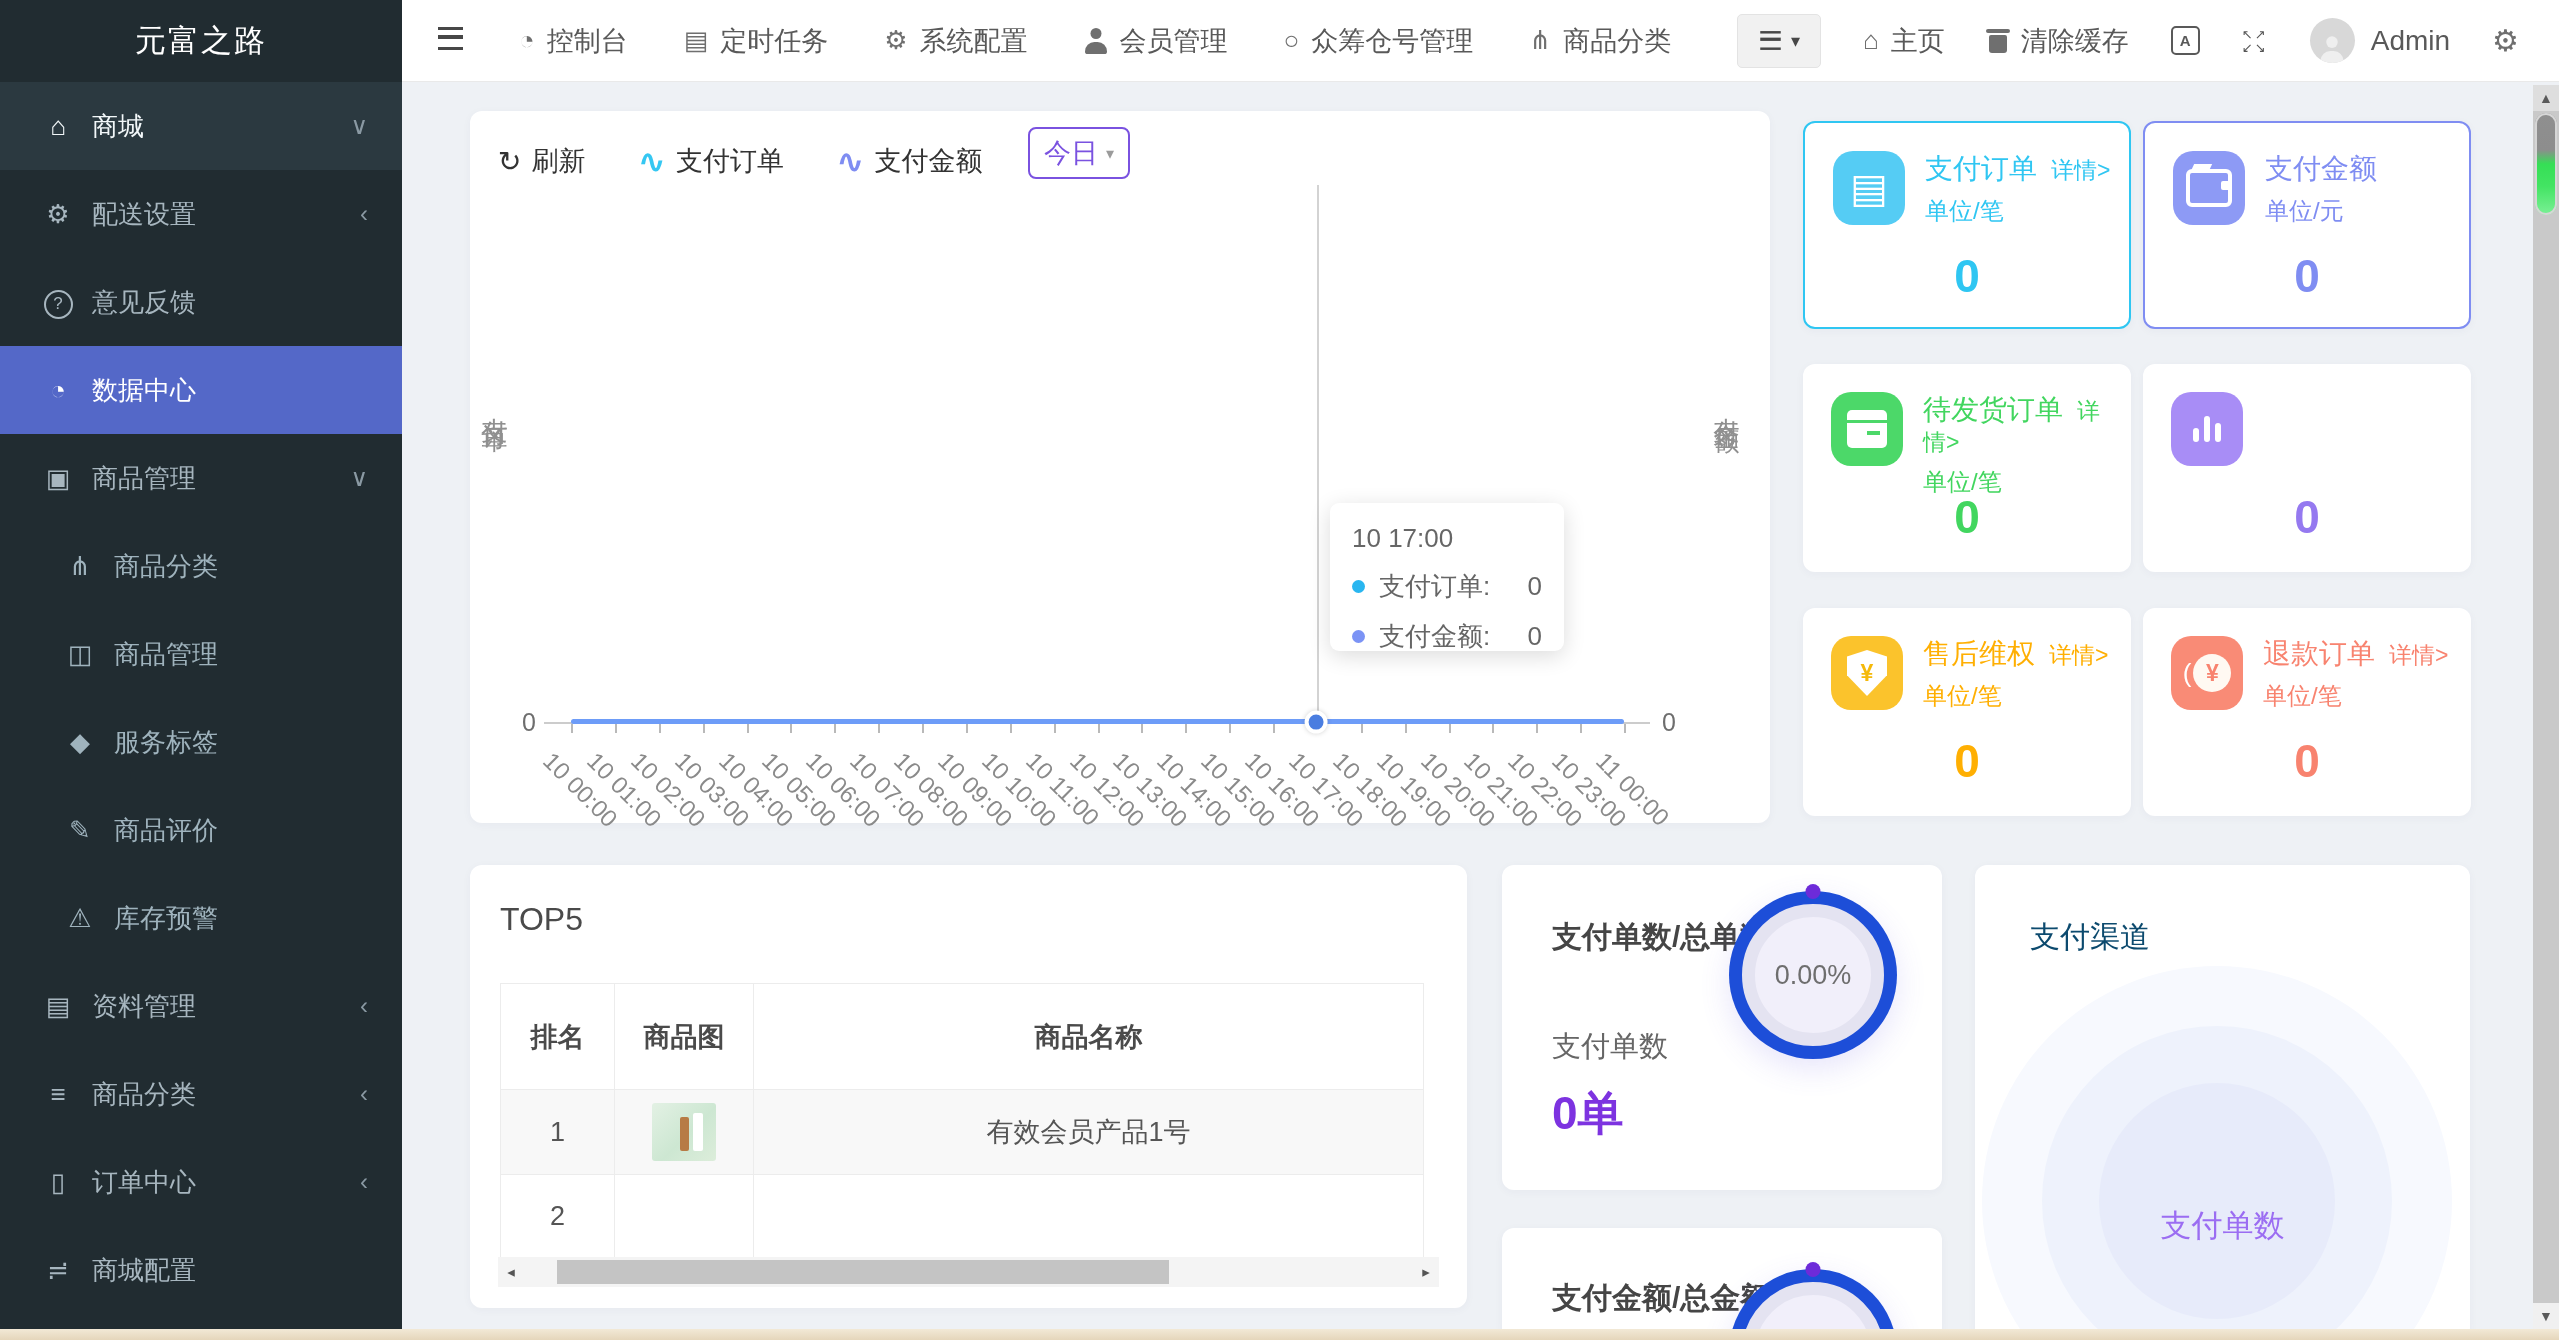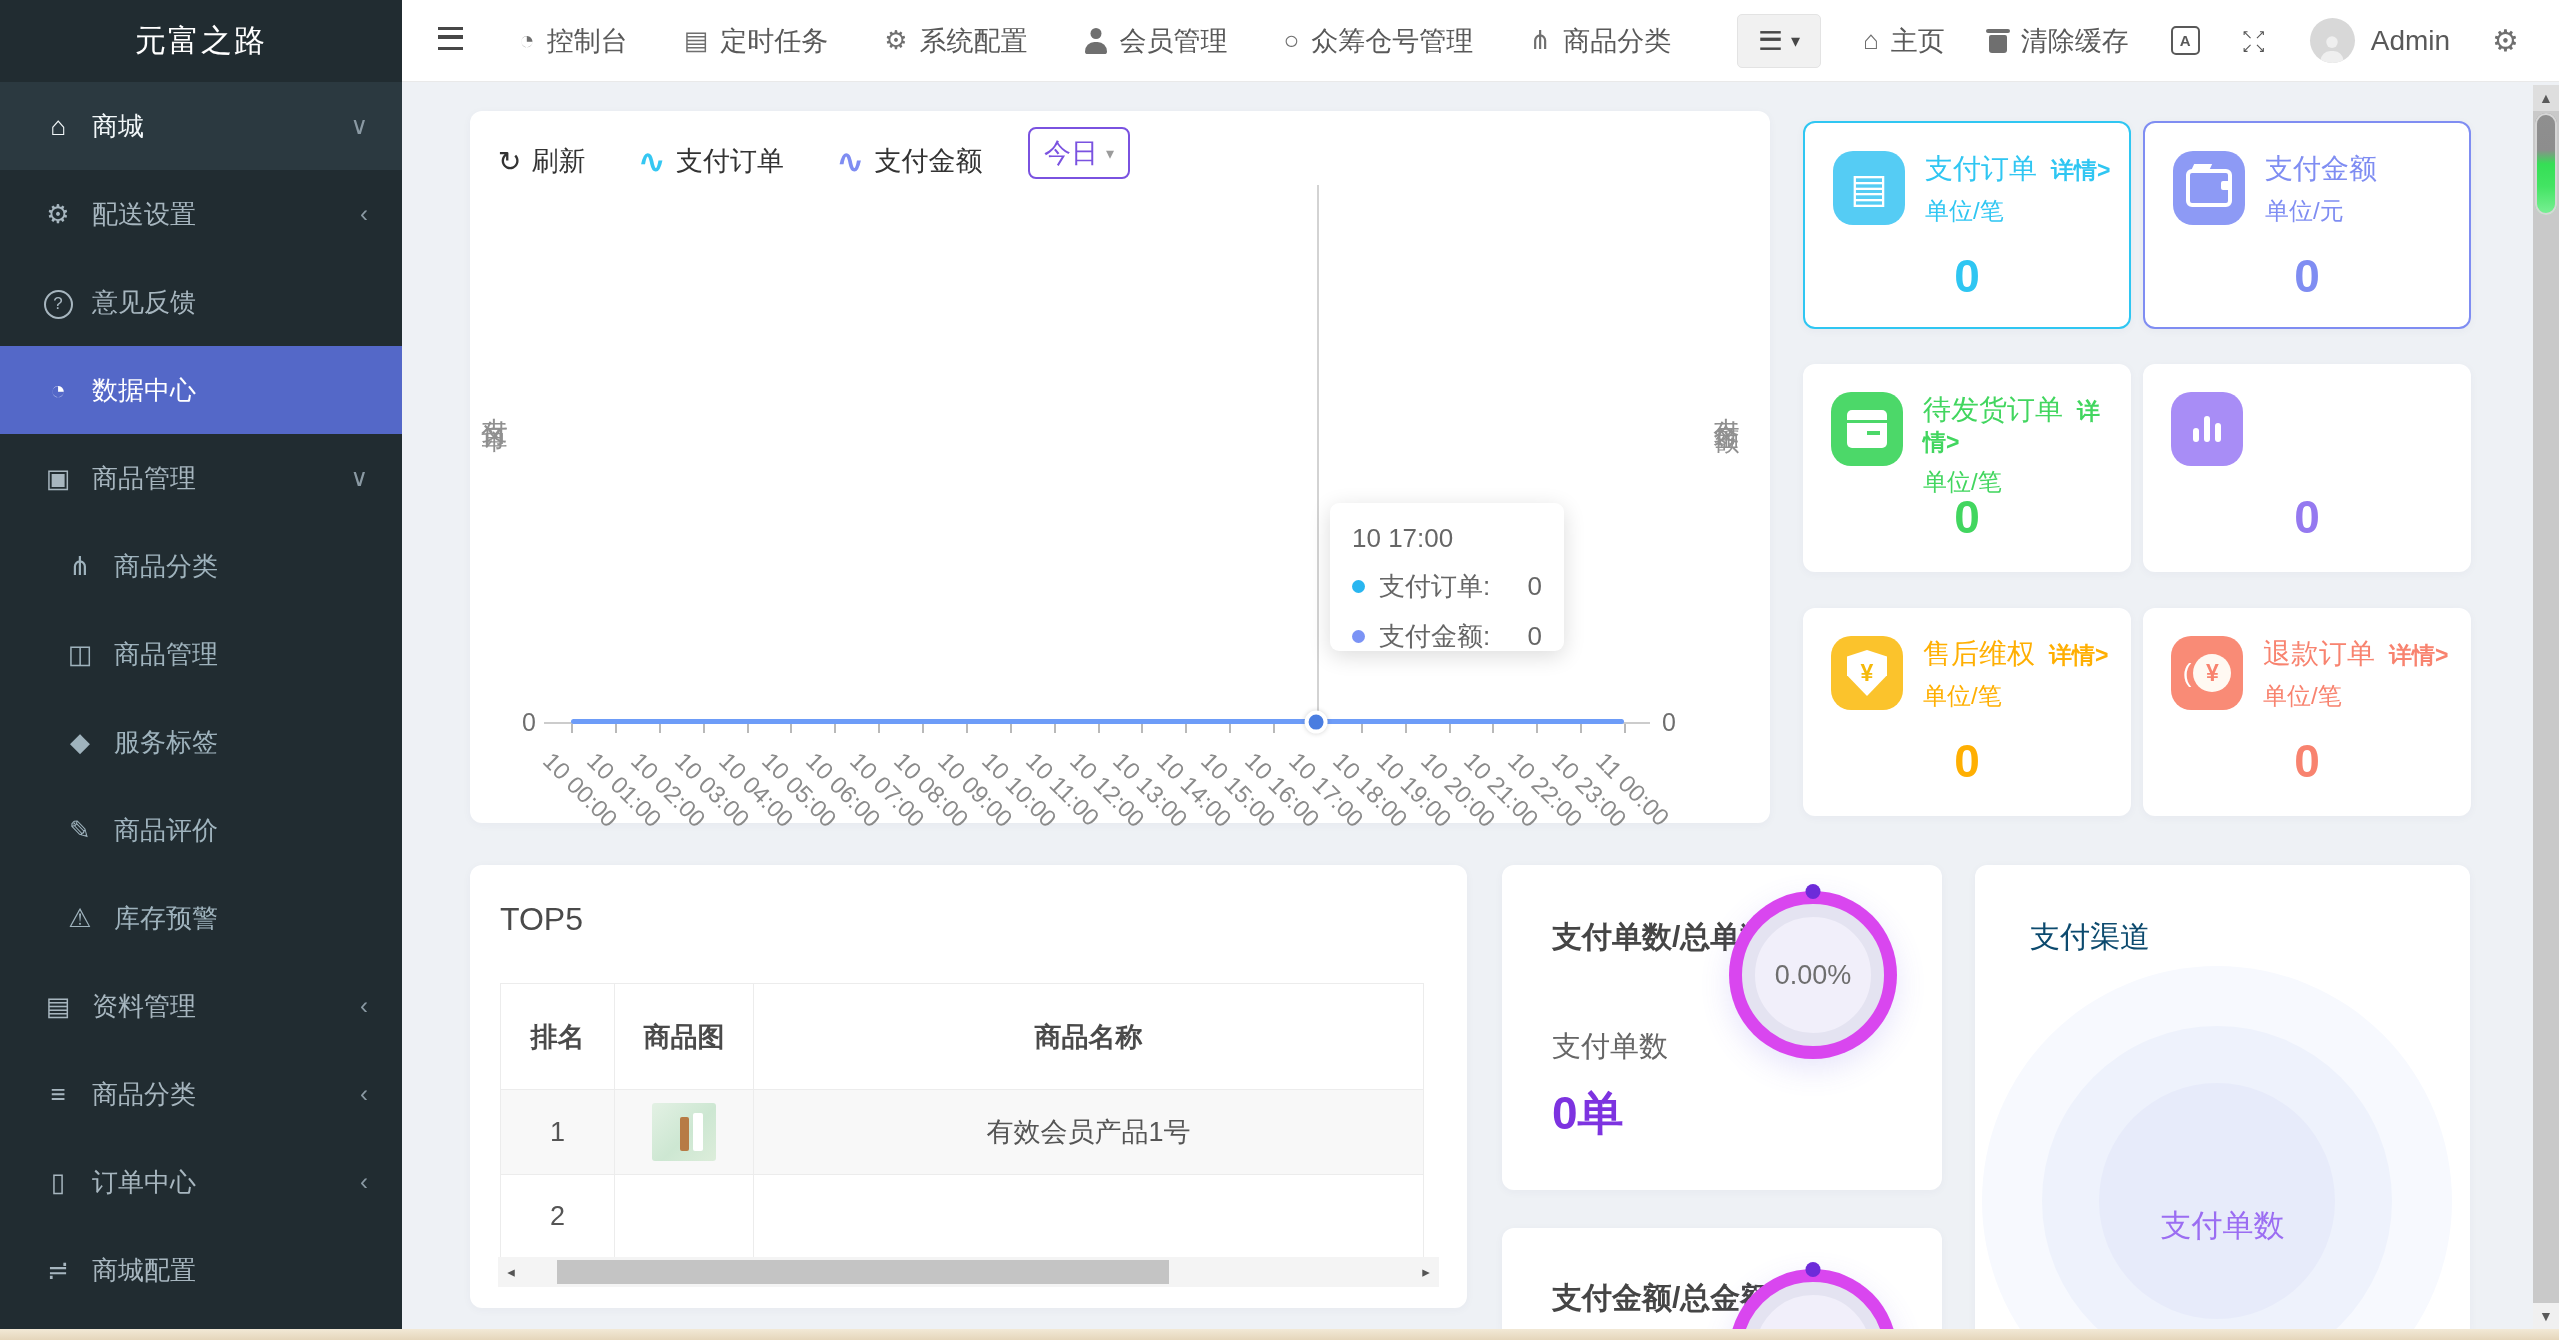--- a/index.html
+++ b/index.html
@@ -61,21 +61,21 @@
   #tooltip{position:absolute;left:860px;top:392px;width:234px;height:148px;background:#fff;border-radius:9px;box-shadow:0 5px 22px rgba(0,0,0,.14);padding:20px 22px;box-sizing:border-box;z-index:3;}
   .tt-title{font-size:26px;color:#666;}
   .tt-row{display:flex;align-items:center;margin-top:15px;font-size:26px;color:#666;}
   .tt-dot{width:13px;height:13px;border-radius:50%;margin-right:14px;flex:0 0 13px;}
   .tt-val{margin-left:auto;}
   
   .stat-card{width:328px;height:208px;border-radius:12px;background:#fff;}
   .stat-card .ic{position:absolute;left:28px;top:28px;width:72px;height:74px;border-radius:20px;display:flex;align-items:center;justify-content:center;color:#fff;font-size:40px;}
   .stat-card .meta{position:absolute;left:120px;top:28px;right:16px;line-height:1.3;}
   .stat-card .t{font-size:28px;}
-  .stat-card .lnk{font-size:23px;margin-left:14px;cursor:pointer;font-weight:bold;}
+  .stat-card .lnk{font-size:23px;margin-left:14px;cursor:pointer;}
   .stat-card .u{font-size:24px;margin-top:8px;}
   .stat-card .val{position:absolute;left:0;right:0;top:126px;text-align:center;font-size:46px;font-weight:bold;}
   .c1{border:2px solid #2fc6f2;color:#2fc6f2;} .c1 .ic{background:#55ccf4;}
   .c2{border:2px solid #7f8df2;color:#7f8df2;} .c2 .ic{background:#8d9af5;}
   .c3{color:#42d65f;} .c3 .ic{background:#4cd869;}
   .c4{color:#9579f0;} .c4 .ic{background:#a88df6;}
   .c5{color:#ffaf02;} .c5 .ic{background:#fbc32c;}
   .c6{color:#f8836f;} .c6 .ic{background:#f98b76;}
   .wallet-icon{width:38px;height:30px;border:4px solid #fff;border-radius:6px;position:relative;}
   .wallet-icon::before{content:"";position:absolute;top:-9px;left:3px;width:18px;height:5px;background:#fff;transform:skewX(-25deg);}
@@ -106,21 +106,21 @@
   .hthumb{position:absolute;left:33px;width:612px;top:3px;bottom:3px;background:#c4c4c4;cursor:grab;}
   
   #ratio1-card{left:1502px;top:865px;width:440px;height:325px;}
   #ratio2-card{left:1502px;top:1228px;width:440px;height:112px;overflow:hidden;}
   .rtitle{position:absolute;left:50px;top:52px;font-size:30px;font-weight:bold;color:#454545;}
   .rlabel{position:absolute;left:50px;top:162px;font-size:29px;color:#666;}
   .rvalue{position:absolute;left:50px;top:218px;font-size:46px;font-weight:bold;color:#7d33e0;}
   .gauge{position:absolute;width:168px;height:168px;}
   #ratio1-card .gauge{left:227px;top:26px;}
   #ratio2-card .gauge{left:227px;top:41px;}
-  .halo{width:168px;height:168px;border-radius:50%;background:#d946ef;box-shadow:0 10px 30px rgba(108,92,231,.16);display:flex;align-items:center;justify-content:center;}
+  .halo{width:168px;height:168px;border-radius:50%;background:#1d4ed8;box-shadow:0 10px 30px rgba(108,92,231,.16);display:flex;align-items:center;justify-content:center;}
   .ring{width:142px;height:142px;border-radius:50%;border:13px solid #e4e3f1;background:#f1effa;display:flex;align-items:center;justify-content:center;font-size:27px;color:#6e6e6e;box-sizing:border-box;}
   .gdot{position:absolute;top:-7px;left:50%;transform:translateX(-50%);width:15px;height:15px;border-radius:50%;background:#6d2bd9;z-index:2;}
   #channel-card{left:1975px;top:865px;width:495px;height:475px;overflow:hidden;}
   .ch-title{position:absolute;left:55px;top:52px;font-size:30px;color:#0c4a6e;}
   .cir{position:absolute;border-radius:50%;}
   .cir1{left:7px;top:101px;width:470px;height:470px;background:#f7f9fe;}
   .cir2{left:67px;top:161px;width:350px;height:350px;background:#eef2fc;}
   .cir3{left:124px;top:218px;width:236px;height:236px;background:#e7ebfa;}
   .ch-val{position:absolute;left:0;right:0;top:253px;text-align:center;color:#8a49e9;z-index:2;}
   .ch-val .n{font-size:66px;}

